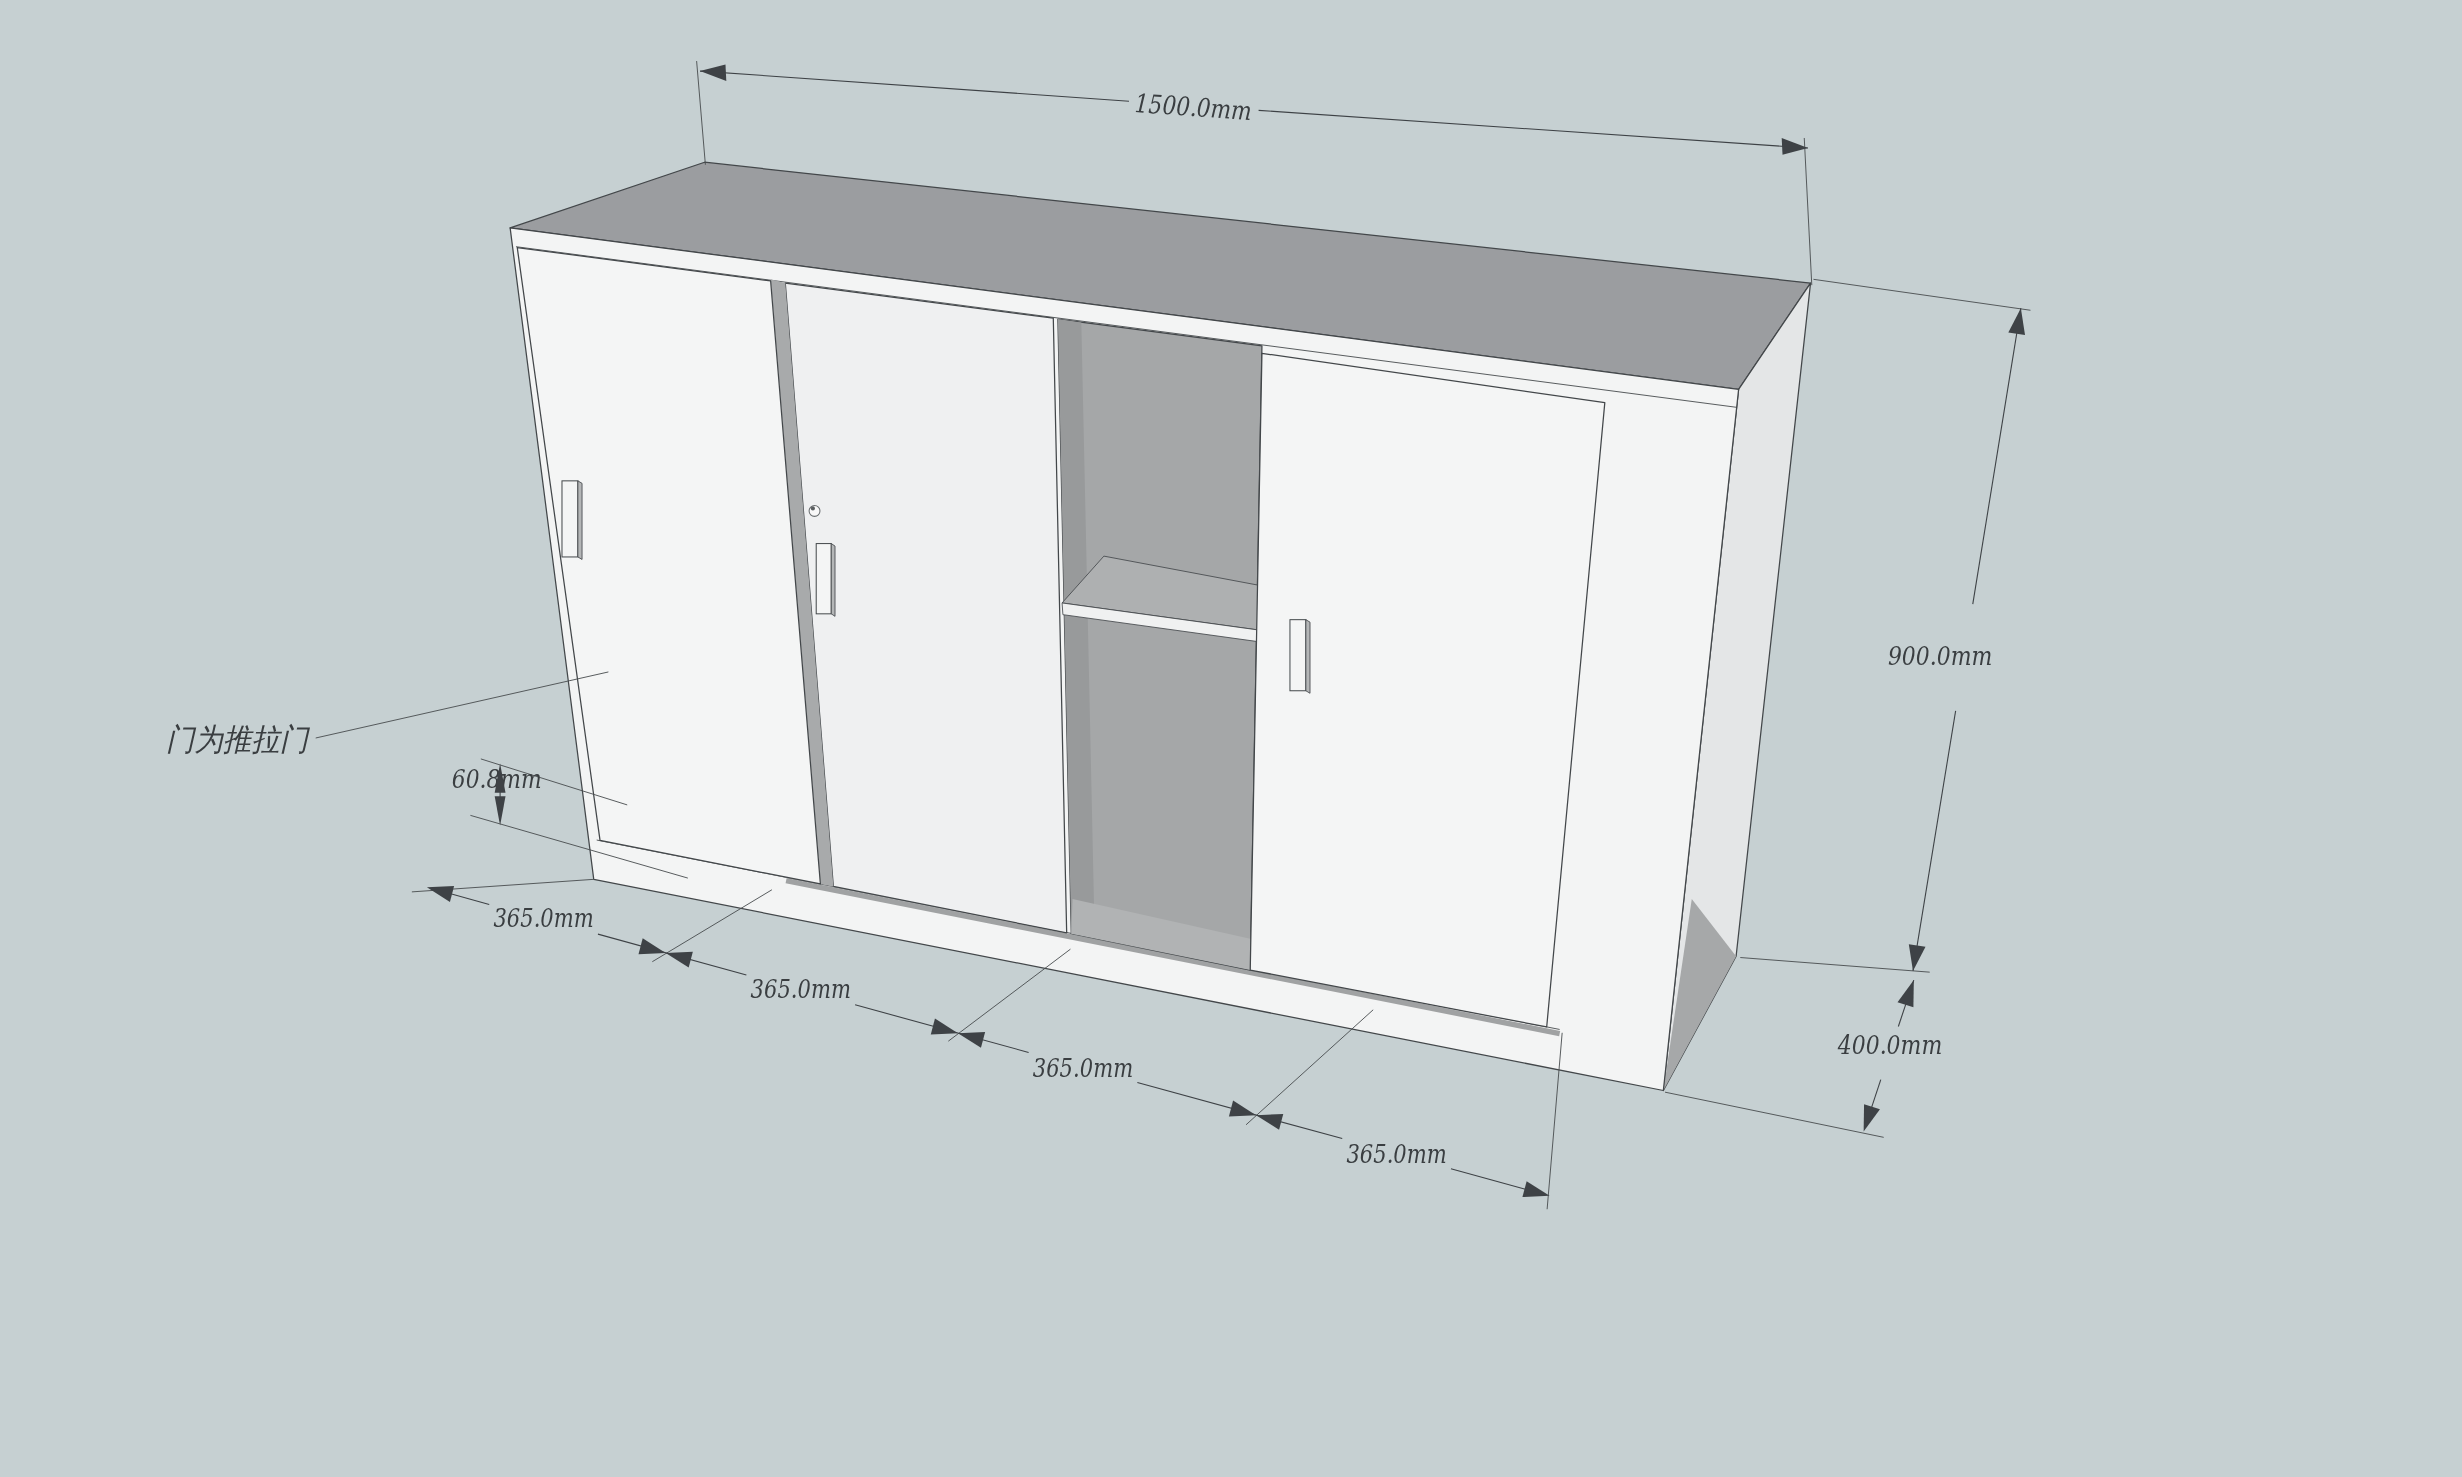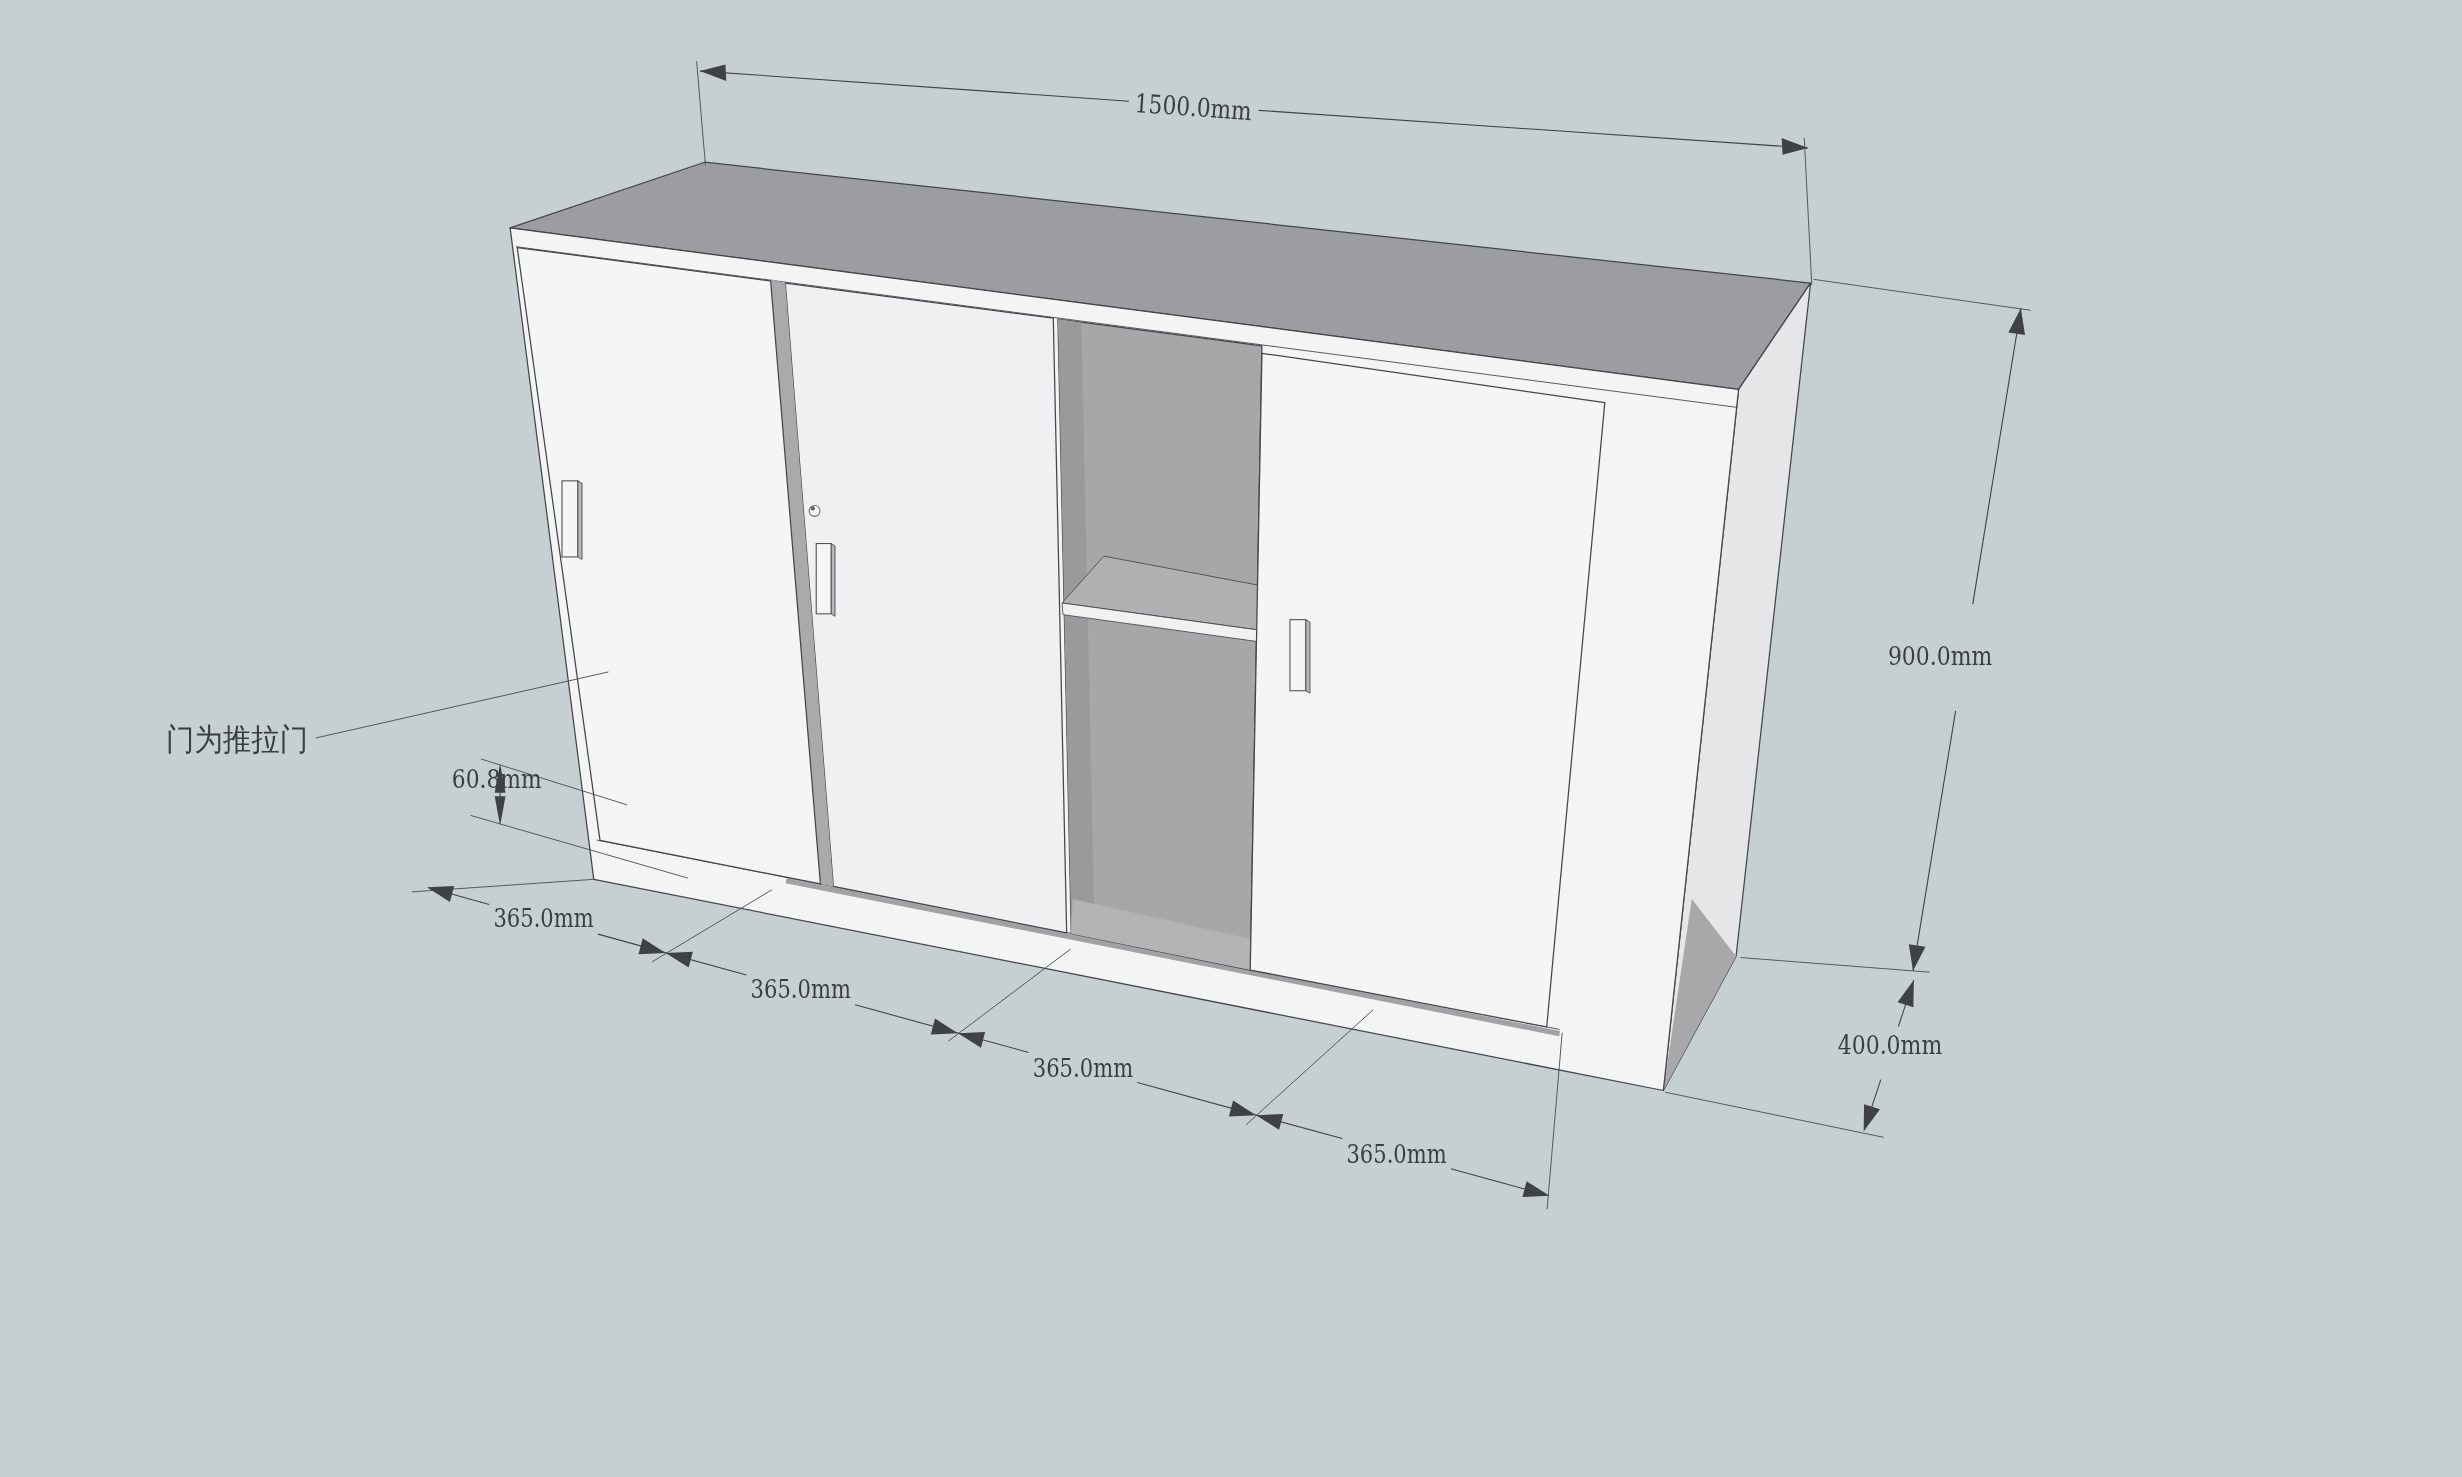--- a/index.html
+++ b/index.html
@@ -1,16 +1,16 @@
 <!DOCTYPE html>
 <html style="font-size:7.9px"><head>
 <meta charset="utf-8">
 <style>
   html,body{margin:0;padding:0;background:#c6d0d2;}
-  .stage{width:100%;max-width:100%;}
+  .stage{width:100%;max-width:100%;font-style:italic;}
   svg{display:block;width:100%;height:auto;}
   text{font-family:"DejaVu Serif","Liberation Serif",serif;fill:#3a3e41;}
   .dim-text{font-size:62px;}
   .note-text{font-size:74px;}
   .edge{fill:none;stroke:#43474a;stroke-width:3;stroke-linejoin:round;}
   .thin{fill:none;stroke:#4a4e51;stroke-width:2.2;}
   .dimline{fill:none;stroke:#3e4246;stroke-width:2.6;}
   .arrow{fill:#3e4246;stroke:none;}
 </style>
 </head>

